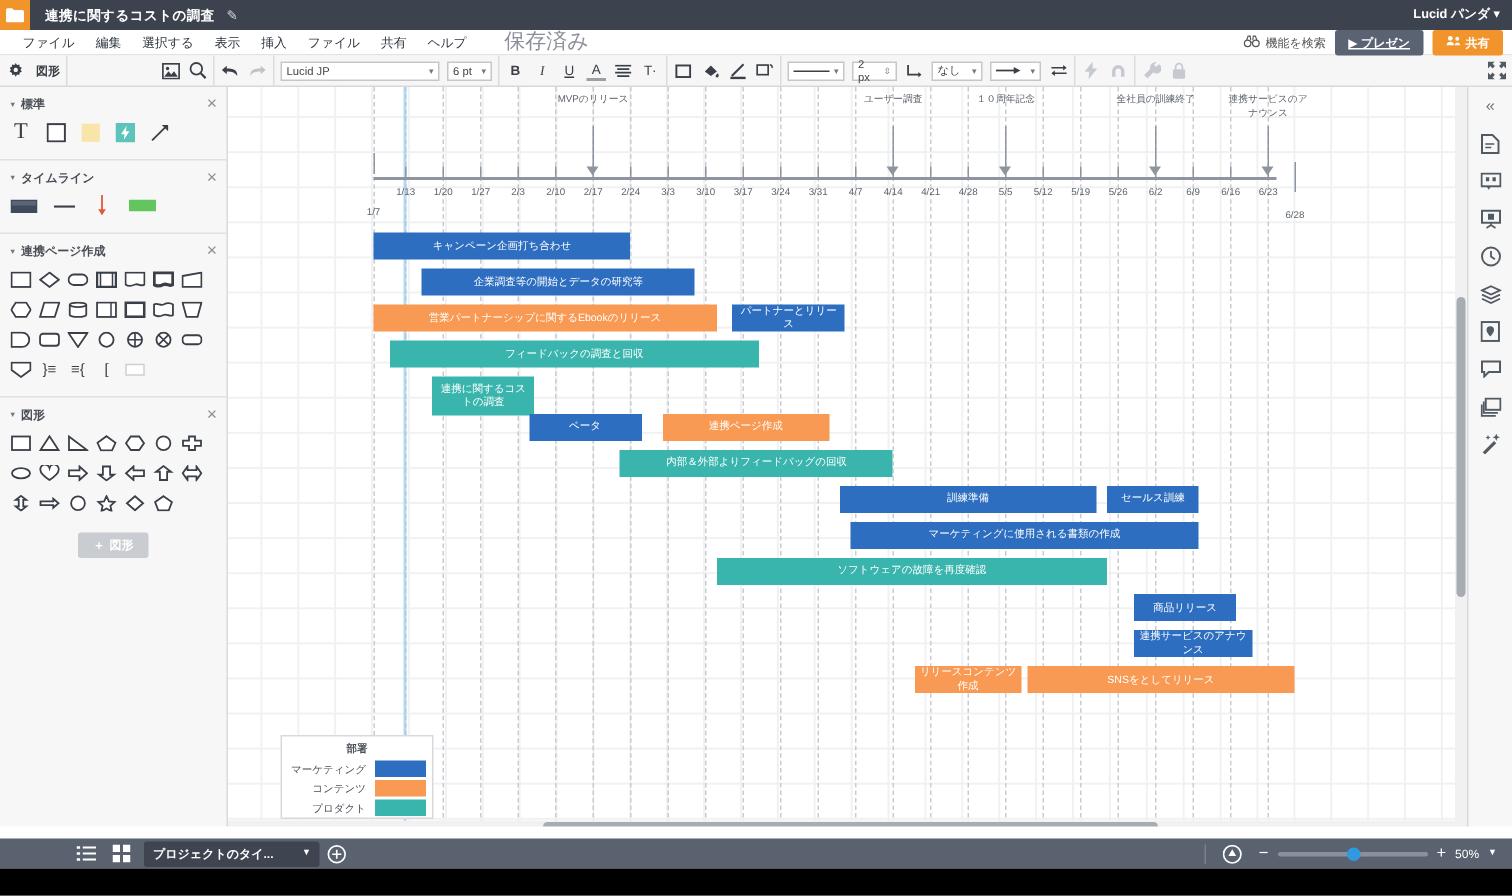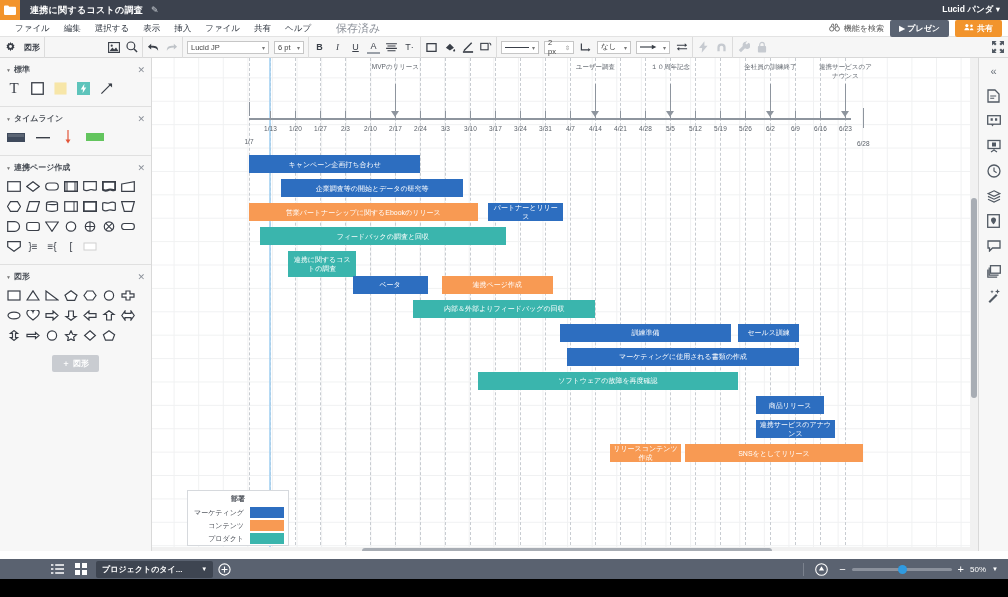--- a/index.html
+++ b/index.html
@@ -11,24 +11,24 @@
   .titlebar { height:20px; background:#3c424e; display:flex; align-items:center; position:relative; }
   .logo { width:20px; height:20px; background:#f2942c; display:flex; align-items:center; justify-content:center; }
   .logo svg { display:block; }
   .doc-title { color:#fff; font-size:9px; font-weight:bold; margin-left:10px; letter-spacing:.3px; }
   .pencil { color:#cfd3d9; font-size:9px; margin-left:8px; }
   .acct { position:absolute; right:8px; color:#fff; font-size:8.5px; font-weight:bold; }
 
   
   .menubar { height:17px; background:#fff; border-bottom:1px solid #e3e3e3; display:flex; align-items:center; padding-left:8px; }
   .menubar .mi { font-size:8.5px; color:#2f3640; padding:0 7px; line-height:17px; }
-  .menubar .saved { font-size:11px; color:#8a8f98; margin-left:18px; }
+  .menubar .saved { font-size:14px; color:#8a8f98; margin-left:18px; }
   .menubar .right { margin-left:auto; display:flex; align-items:center; gap:6px; padding-right:6px; }
   .search-feat { display:flex; align-items:center; gap:4px; font-size:8px; color:#555; }
-  .btn-present { background:#5a6372; color:#fff; font-size:8px; font-weight:bold; padding:3px 9px; border-radius:2px; }
+  .btn-present { background:#5a6372; color:#fff; font-size:8px; font-weight:bold; padding:3px 9px; border-radius:2px;text-decoration:underline; }
   .btn-share { background:#f2942c; color:#fff; font-size:8px; font-weight:bold; padding:3px 9px; border-radius:2px; display:flex; align-items:center; gap:3px;}
 
   
   .toolbar { height:21px; background:#f6f6f6; border-bottom:1px solid #d8d8d8; display:flex; align-items:center; font-size:8px; color:#3a3f48; }
   .tb-group { display:flex; align-items:center; height:21px; padding:0 4px; border-right:1px solid #dcdcdc; gap:5px;}
   .tb-group.nb { border-right:none; }
   .tb-ico { width:13px; height:13px; display:flex; align-items:center; justify-content:center; color:#3a3f48; }
   .tb-ico.dim { color:#bfc3c8; }
   .shapes-lbl { font-size:8px; font-weight:bold; margin-left:2px; }
   .sel { border:1px solid #c6c6c6; background:#fff; height:13px; display:flex; align-items:center; padding:0 3px; font-size:7.5px; color:#444; gap:3px;}
@@ -179,21 +179,21 @@
             <path d="M4.5 1.5L1 4.6l3.5 3.1V5.6c4 0 6.2 1 7.5 3.3C12 5 10.5 3.6 4.5 3.6z" fill="#3a3f48"></path>
           </svg>
       </span>
       <span class="tb-ico dim">
         <svg width="13" height="11" viewBox="0 0 14 11">
             <path d="M9.5 1.5L13 4.6 9.5 7.7V5.6c-4 0-6.2 1-7.5 3.3C2 5 3.5 3.6 9.5 3.6z" fill="#bfc3c8"></path>
           </svg>
       </span>
     </div>
     <div class="tb-group">
-      <div class="sel" style="width:82px">
+      <div class="sel" style="width:106px">
         <span>Lucid JP</span>
         <span class="car" style="margin-left:auto">▾</span>
       </div>
       <div class="sel" style="width:30px">
         <span>6 pt</span>
         <span class="car" style="margin-left:auto">▾</span>
       </div>
     </div>
     <div class="tb-group">
       <span class="tb-ico" style="font-weight:bold;font-size:9px">B</span>

